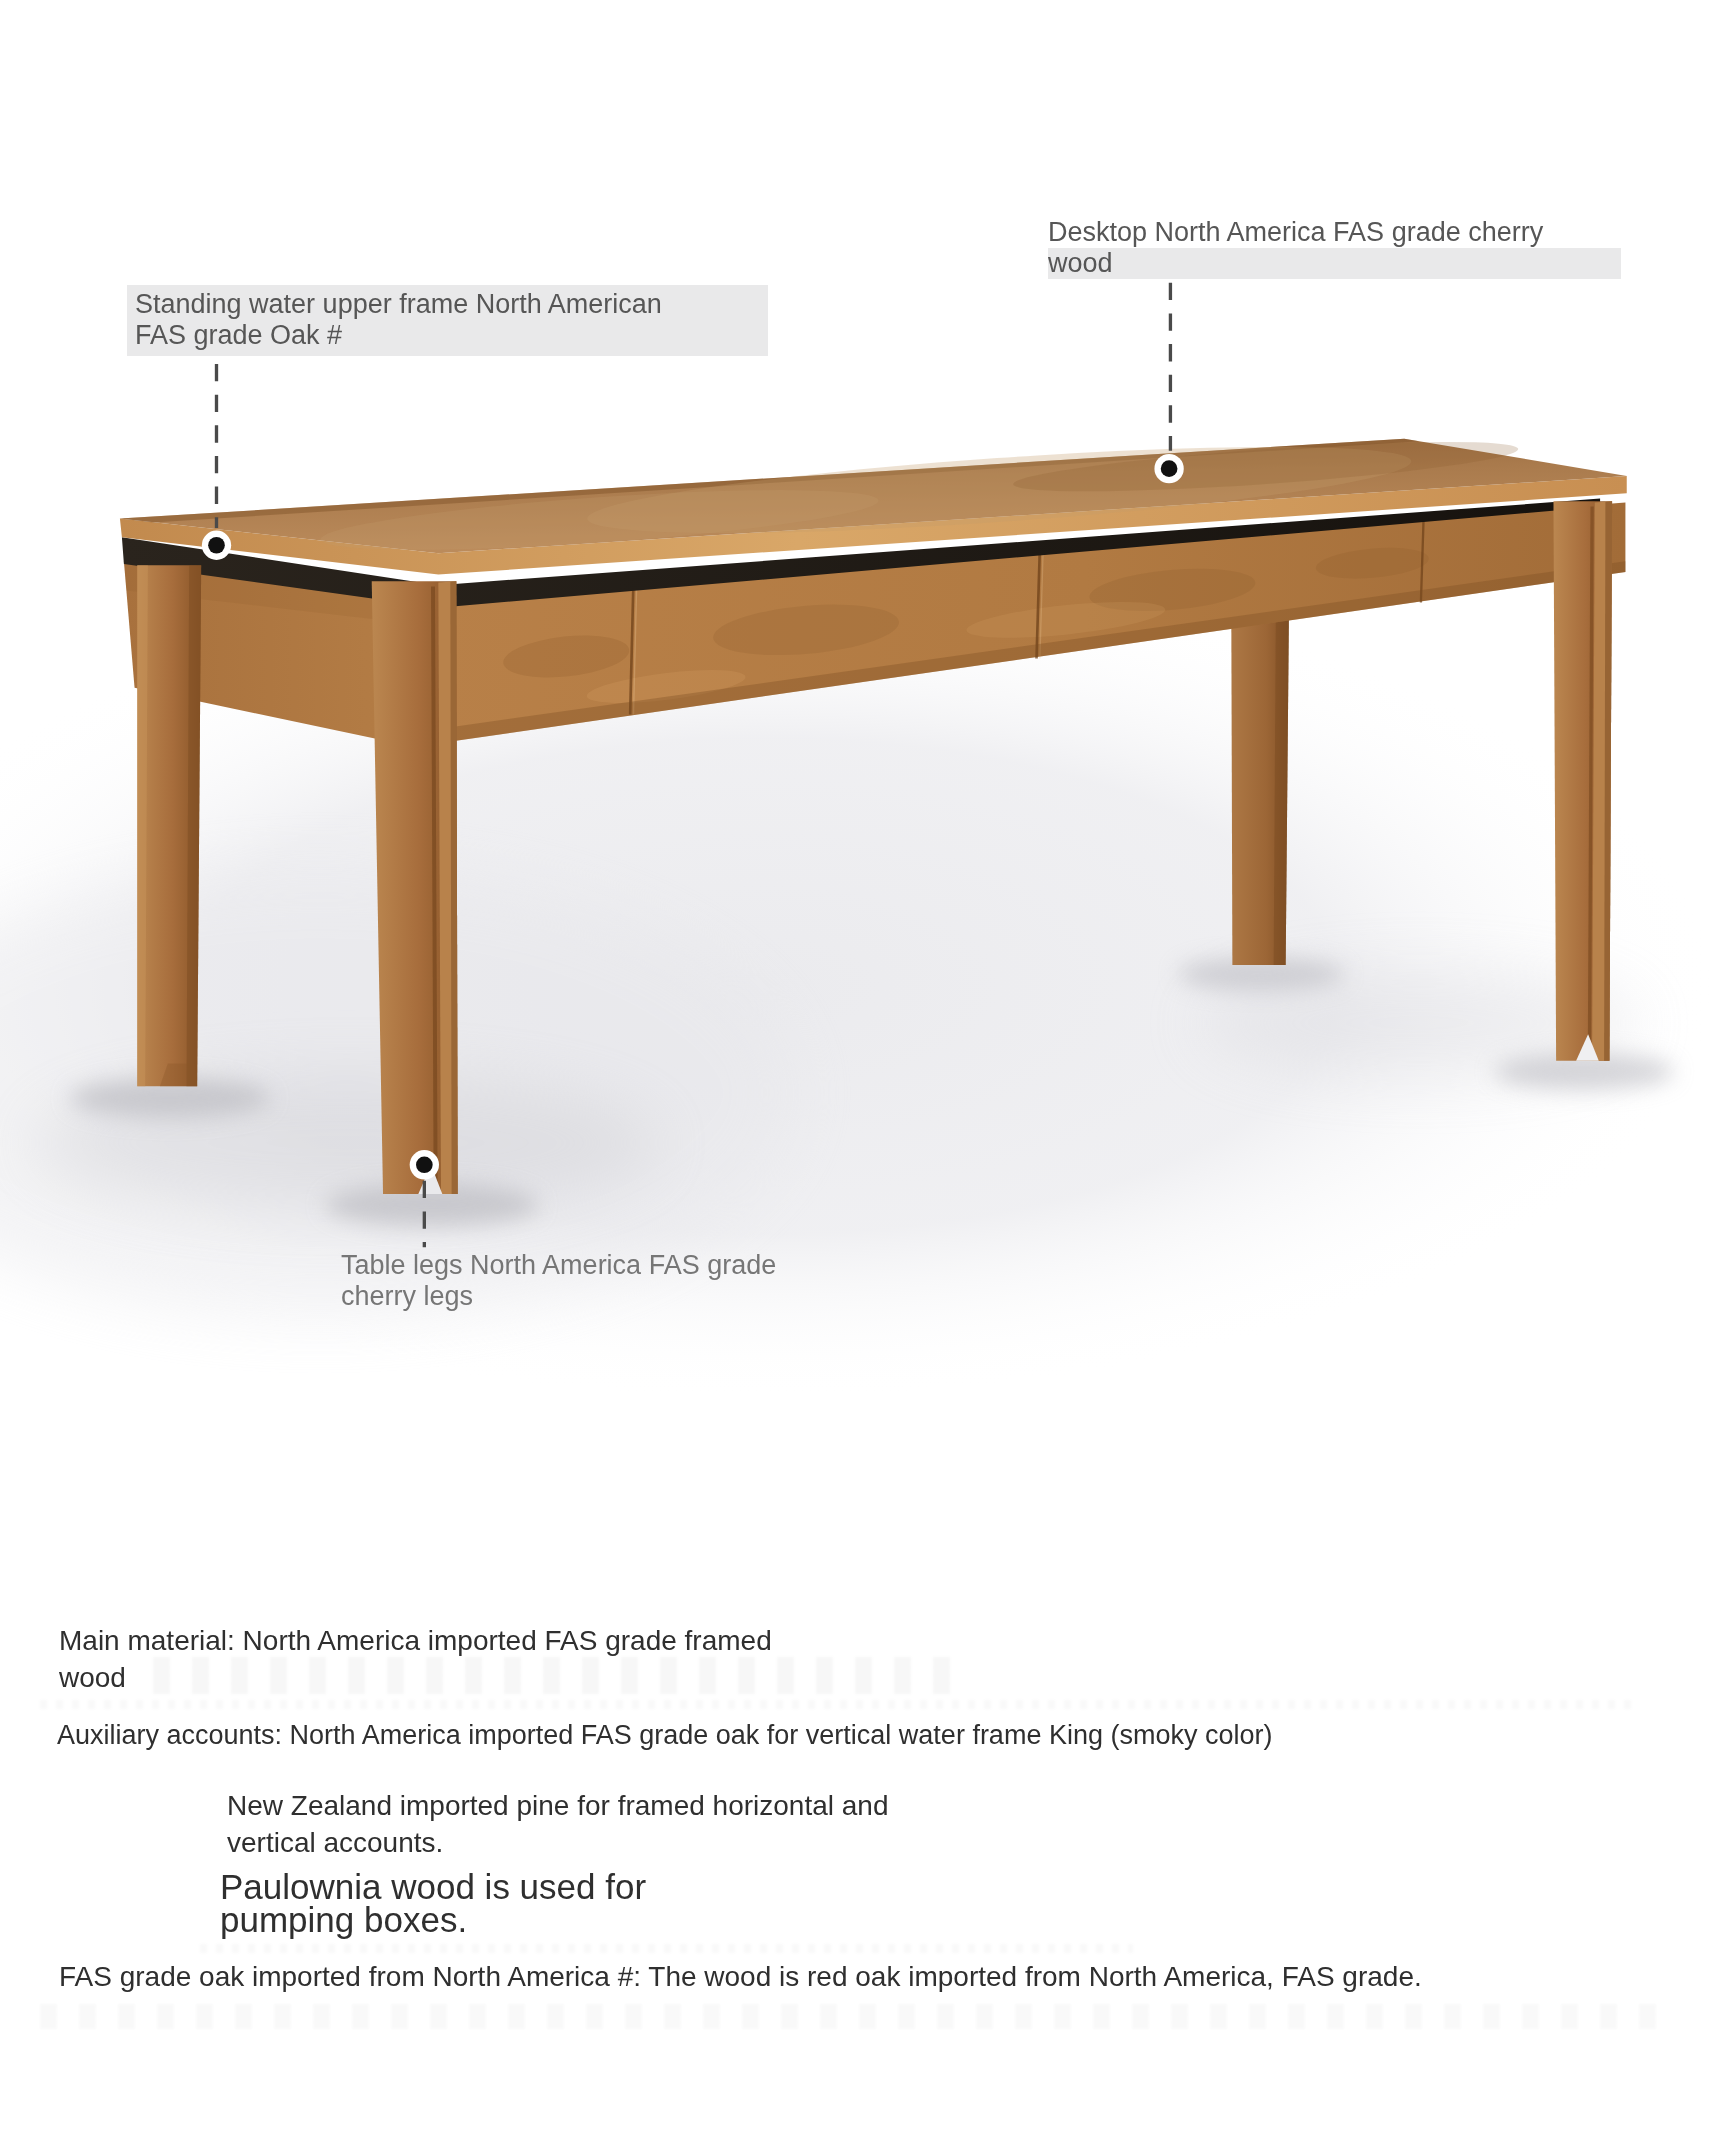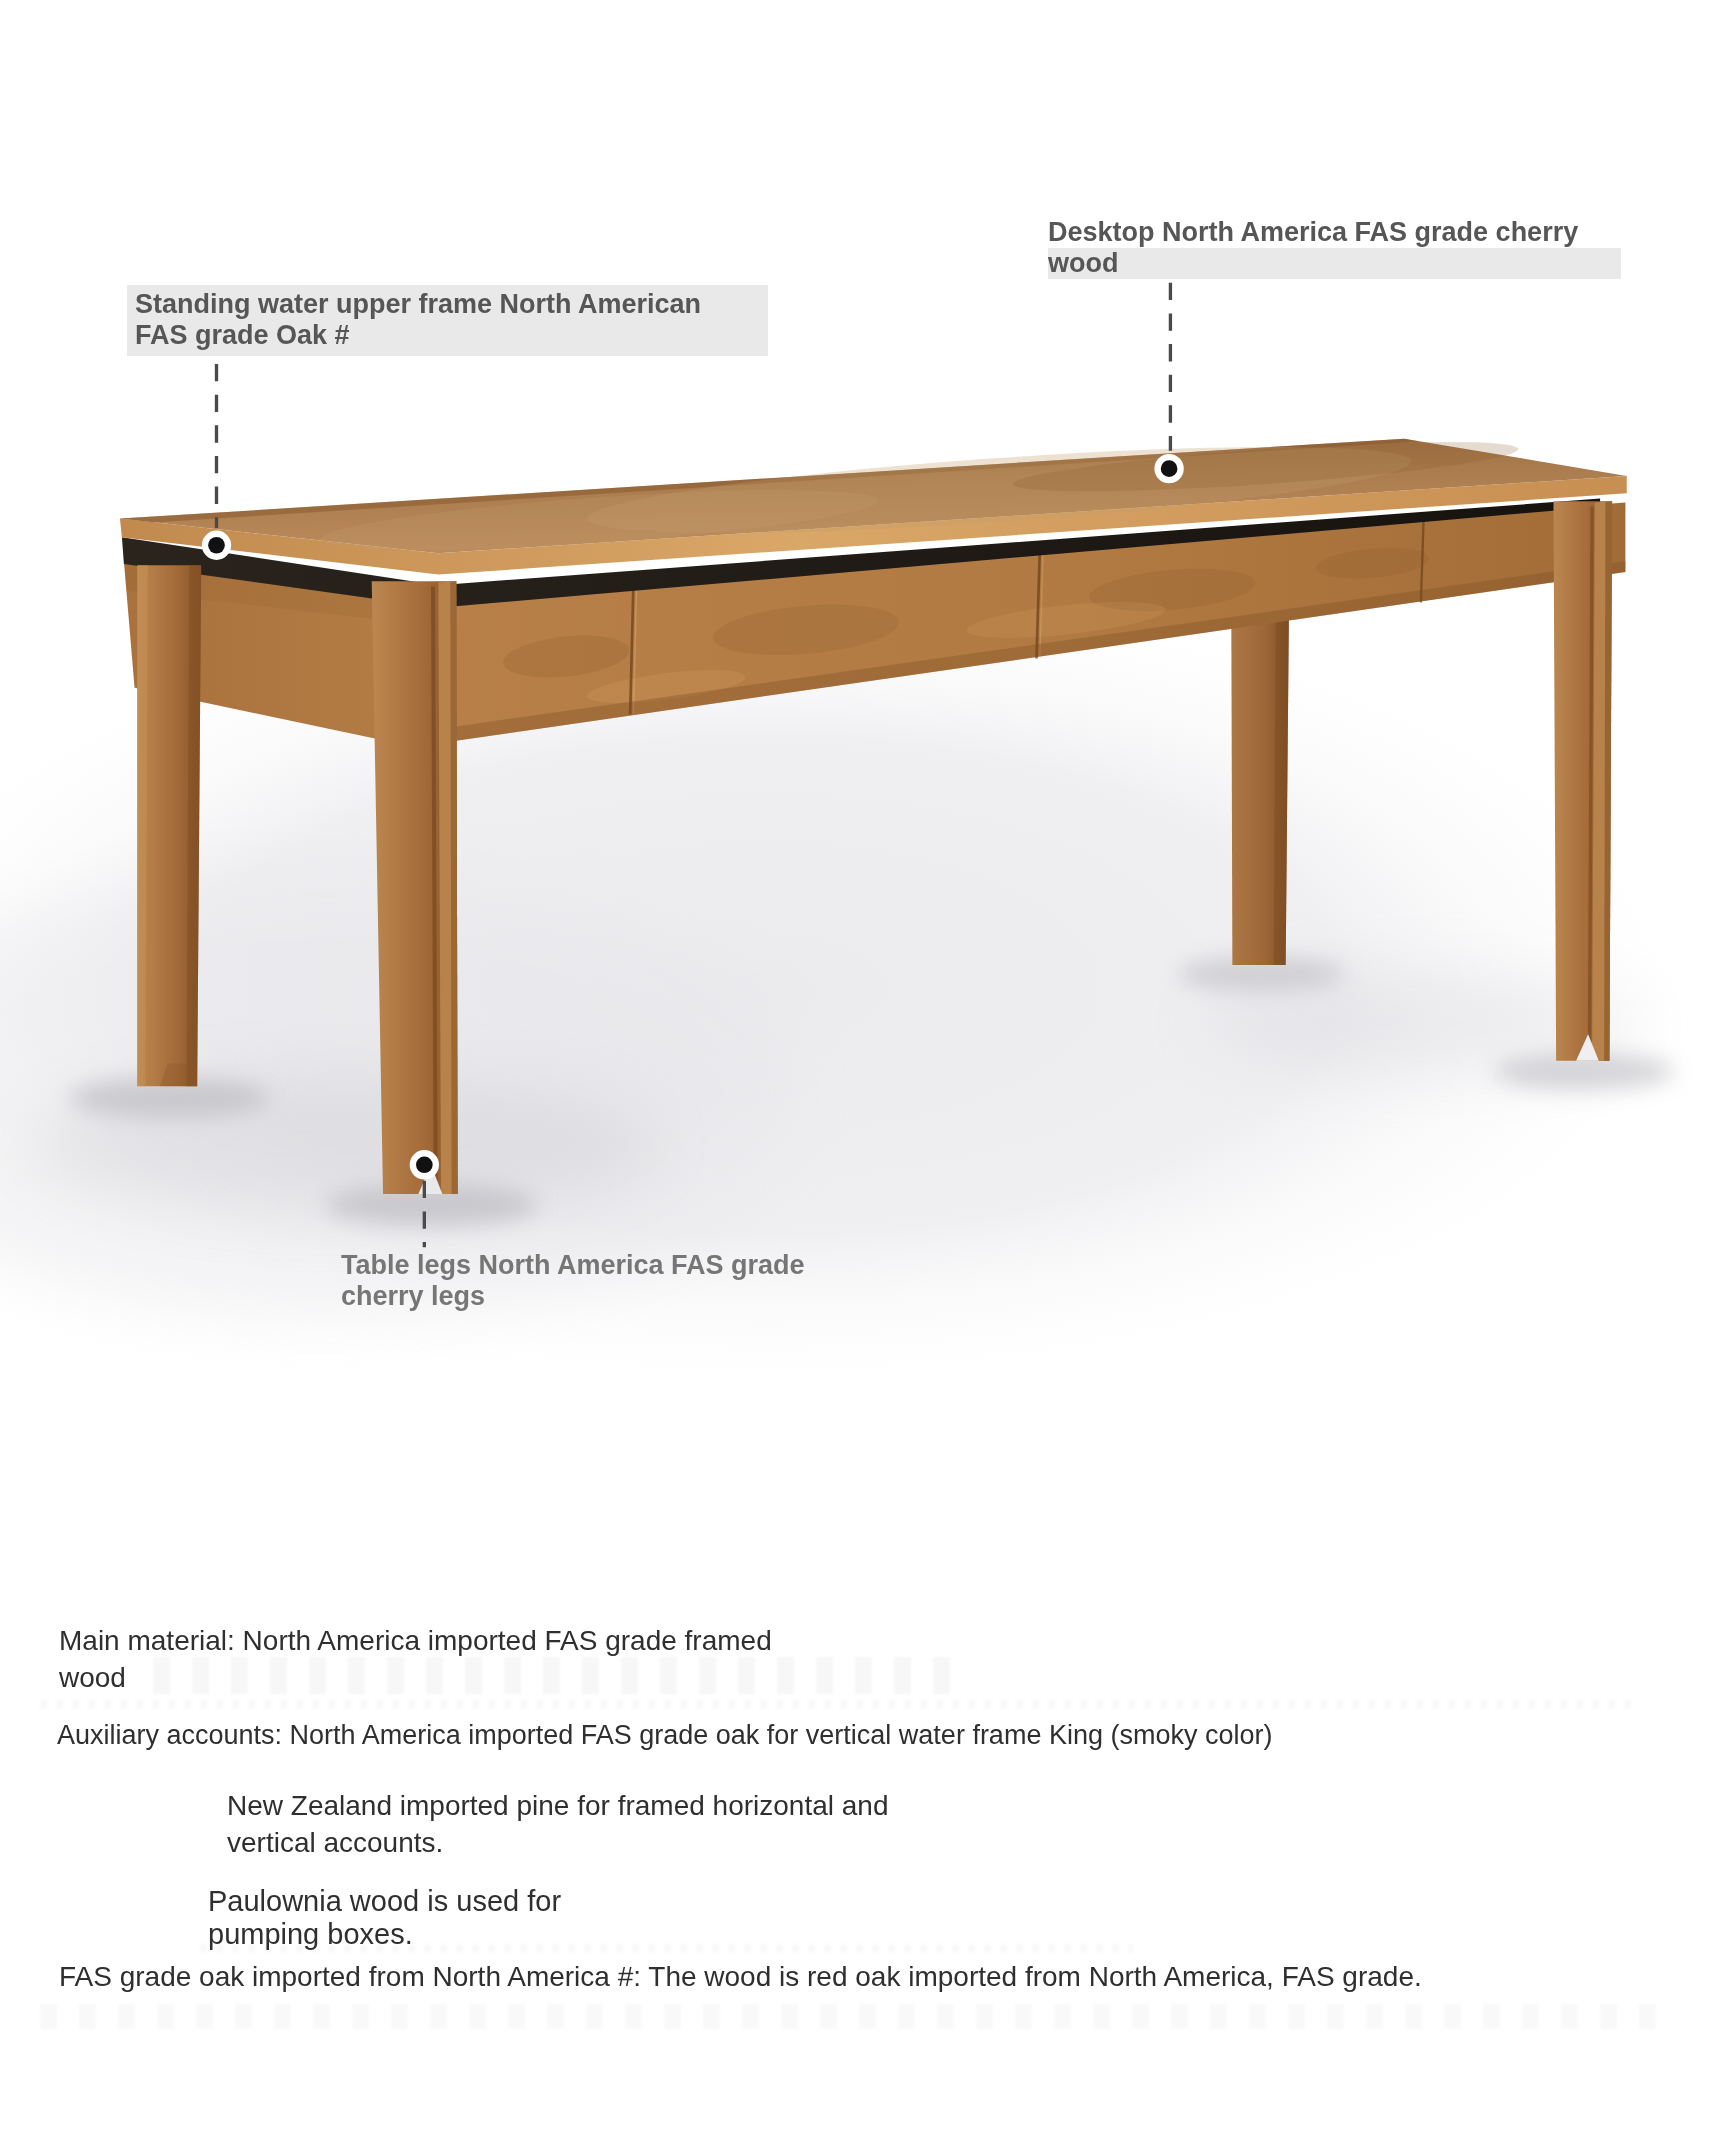--- a/index.html
+++ b/index.html
@@ -1,30 +1,30 @@
 <!DOCTYPE html>
 <html style="--page_bg: #ffffff; --label_text: #565656; --label_text_light: #767676; --body_text: #2f2f2f; --highlight: #e9e9ea; --wood_top: #a97a4c; --wood_edge: #cf9c63; --wood_apron: #b17a42; --wood_leg: #a76d3c; --trim_black: #221d17; --floor: #ececee;font-size:10.7px"><head>
 <meta charset="utf-8">
 <style>
   html,body{margin:0;padding:0;background:#fff;}
   #canvas{
     position:relative;width:1720px;height:2151px;background:var(--page_bg,#fff);
     font-family:"Liberation Sans", sans-serif;overflow:hidden;
   }
   #scene{position:absolute;left:0;top:0;width:1720px;height:2151px;}
-  .callout{position:absolute;color:var(--label_text);font-size:27px;line-height:31px;white-space:nowrap;font-weight:bold;}
+  .callout{position:absolute;color:var(--label_text);font-size:27px;line-height:31px;white-space:nowrap;}
   #callout-upper-frame{left:103px;top:285px;width:633px;background:var(--highlight);padding:4px 0 5.3px 8px;margin-left:24px;}
   #callout-desktop{left:1048px;top:217px;}
   #callout-desktop .l2{background:var(--highlight);width:573px;}
   #callout-legs{left:341px;top:1250px;color:var(--label_text_light);}
   .mat{position:absolute;color:var(--body_text);white-space:nowrap;}
   #mat-main{left:59px;top:1622px;font-size:28px;line-height:37px;}
   #mat-aux{left:57px;top:1719px;font-size:27px;line-height:33px;}
   #mat-pine{left:227px;top:1787px;font-size:28px;line-height:37px;}
-  #mat-paulownia{left:208px;top:1870px;font-size:29px;line-height:33px;margin-top:15px;}
+  #mat-paulownia{left:220px;top:1870px;font-size:35px;line-height:33px;}
   #mat-footnote{left:59px;top:1959px;font-size:28px;line-height:35px;}
   .ghost{position:absolute;filter:blur(1.3px);pointer-events:none;}
   .ghost.glyphs{background:repeating-linear-gradient(90deg,rgba(60,60,60,0.04) 0 17.3px,transparent 17.3px 39px);}
   .ghost.squiggle{background:repeating-linear-gradient(90deg,rgba(60,60,60,0.03) 0 6.7px,transparent 6.7px 16px);}
   #ghost1{left:153px;top:1657px;width:800px;height:37px;}
   #ghost2{left:40px;top:1700px;width:1599px;height:9.3px;}
   #ghost3{left:200px;top:1944px;width:933px;height:9.3px;}
   #ghost4{left:40px;top:2004px;width:1619px;height:25px;opacity:.7;}
 </style>
 </head>

